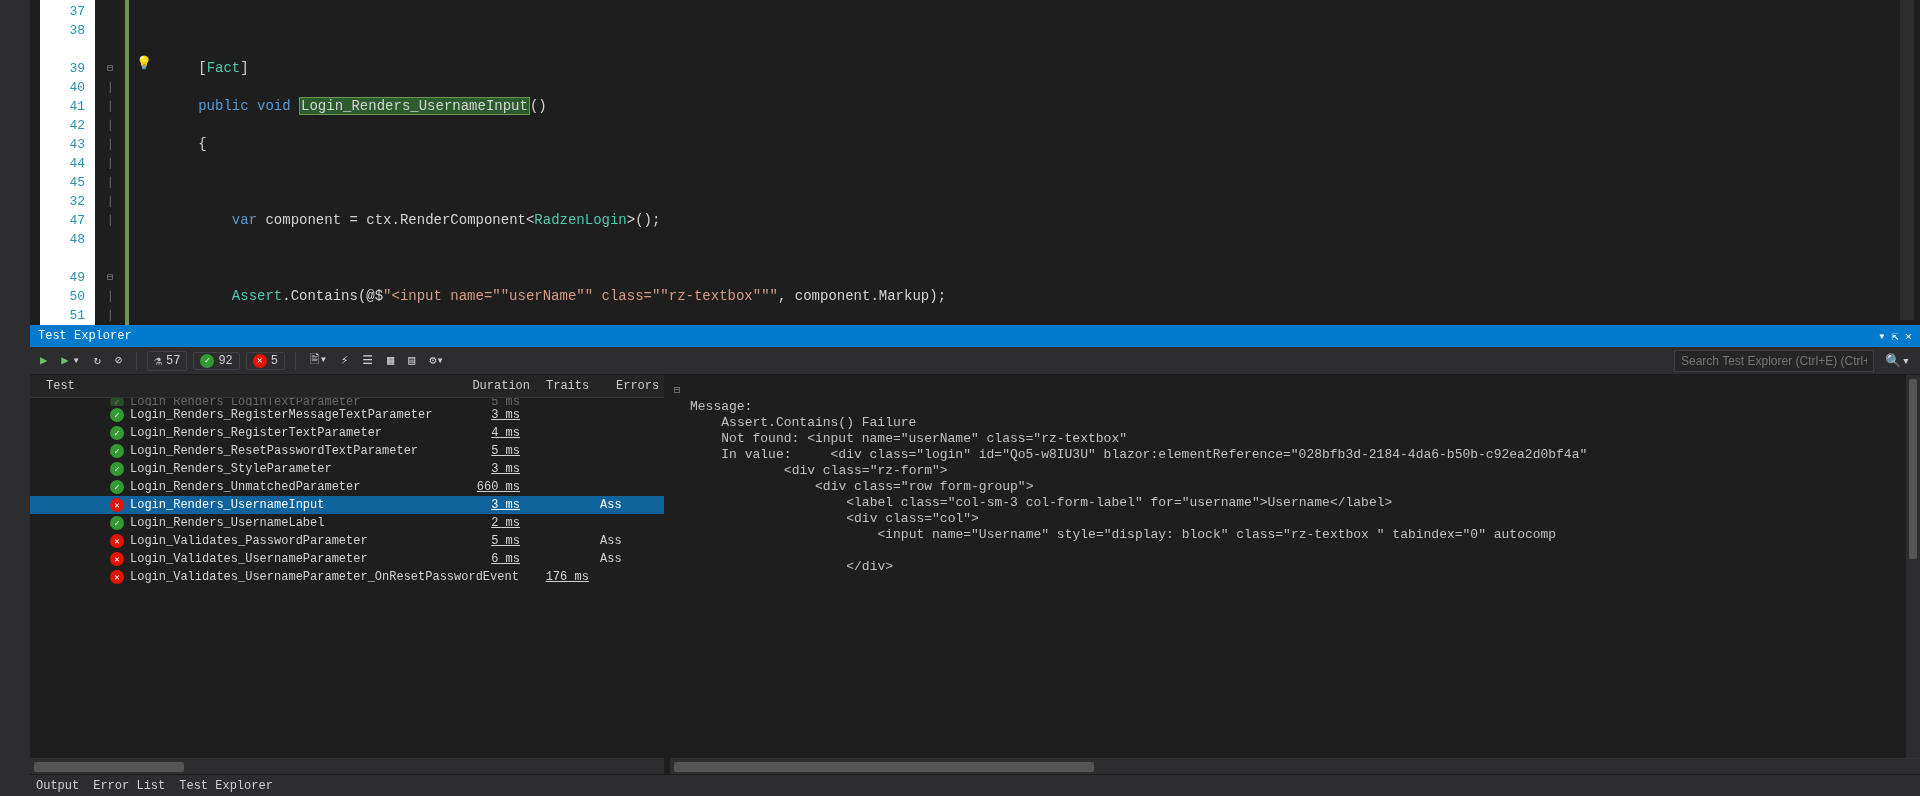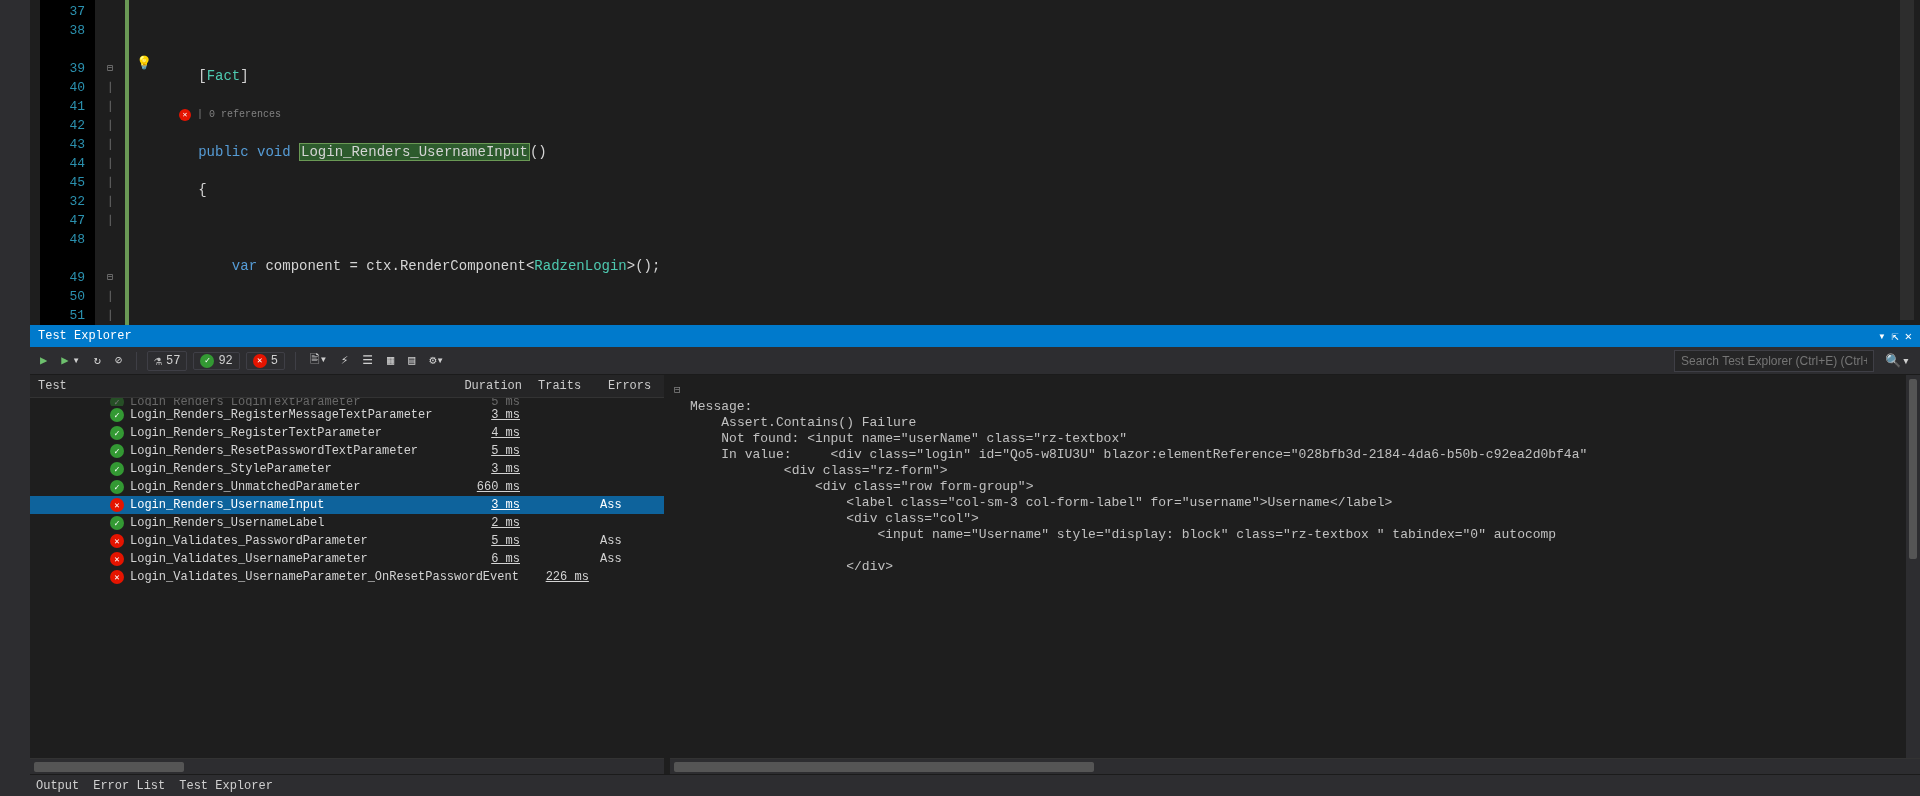--- a/index.html
+++ b/index.html
@@ -23,21 +23,21 @@
   position: absolute;
   top: 0;
   left: 40px;
   right: 0;
   height: 325px;
   background: #1e1e1e;
   display: flex;
 }
 .gutter {
   width: 55px;
-  background: #000000;
+  background: #ffffff;
   text-align: right;
   padding-right: 10px;
   color: #2b91af;
   font-size: 13px;
   line-height: 19px;
   padding-top: 2px;
   user-select: none;
 }
 .gutter .ln { display: block; position: relative; }
 .bulb {
@@ -56,21 +56,21 @@
 }
 .fold-col span { display: block; height: 19px; text-align: center; }
 .change-bar {
   width: 4px;
   background: #6a9955;
   margin-right: 2px;
 }
 .code {
   flex: 1;
   line-height: 19px;
-  padding-top: 10px;
+  padding-top: 2px;
   white-space: pre;
   font-size: 14px;
   position: relative;
 }
 .code .line { height: 19px; display: block; }
 .kw { color: #569cd6; }
 .type { color: #4ec9b0; }
 .str { color: #d69d85; }
 .attr { color: #4ec9b0; }
 .pun { color: #d4d4d4; }
@@ -172,21 +172,21 @@
 }
 .grid-head {
   display:flex;
   background:#252526;
   font-family:"Segoe UI",sans-serif;
   font-size:12px;
   color:#cccccc;
   border-bottom:1px solid #333;
 }
 .grid-head div { padding:4px 8px; }
-.col-test { flex: 0 0 420px; }
+.col-test { flex: 0 0 420px; margin-left: 8px; }
 .col-dur { flex: 0 0 80px; text-align:right;}
 .col-trait { flex: 0 0 70px;}
 .col-err { flex: 0 0 50px;}
 .grid-body {
   flex:1;
   overflow-y:auto;
   overflow-x:hidden;
   font-family:"Segoe UI",sans-serif;
   font-size:12px;
 }
@@ -303,21 +303,20 @@
       <span></span>
       <span></span>
       <span>⊟</span>
       <span>│</span>
       <span>│</span>
   </div>
   <div class="change-bar"></div>
   <div class="code">
 <span class="line"></span>
 <span class="line">        <span class="pun">[</span><span class="attr">Fact</span><span class="pun">]</span></span>
-<span class="line codelens">        <span class="icon-fail">✕</span> <span>|</span> <span>0 references</span></span>
 <span class="line">        <span class="kw">public</span> <span class="kw">void</span> <span class="hl-method"><span>Login_Renders_UsernameInput</span></span><span class="pun">()</span></span>
 <span class="line">        <span class="pun">{</span></span>
 <span class="line"></span>
 <span class="line">            <span class="kw">var</span> <span class="txt">component</span> <span class="pun">=</span> <span class="txt">ctx</span><span class="pun">.</span><span class="txt">RenderComponent</span><span class="pun">&lt;</span><span class="type">RadzenLogin</span><span class="pun">&gt;();</span></span>
 <span class="line"></span>
 <span class="line">            <span class="type">Assert</span><span class="pun">.</span><span class="txt">Contains</span><span class="pun">(@$</span><span class="str">"&lt;input name=""userName"" class=""rz-textbox"""</span><span class="pun">, </span><span class="txt">component</span><span class="pun">.</span><span class="txt">Markup</span><span class="pun">);</span></span>
 <span class="line">        <span class="pun">}</span></span>
 <span class="line"></span>
 <span class="line">        <span class="pun">[</span><span class="attr">Fact</span><span class="pun">]</span></span>
 <span class="line codelens">        <span class="icon-pass">✓</span> <span>|</span> <span>0 references</span></span>
@@ -469,21 +468,21 @@
             </div>
             <div class="c2">6 ms</div>
             <div class="c3"></div>
             <div class="c4">Ass</div>
           </div>
           <div class="row">
             <div class="c1">
               <span class="st fail">✕</span>
               <span>Login_Validates_UsernameParameter_OnResetPasswordEvent</span>
             </div>
-            <div class="c2">226 ms</div>
+            <div class="c2">176 ms</div>
             <div class="c3"></div>
           </div>
         </div>
       <div class="hscroll-l">
           <div class="thumb"></div>
         </div>
     </div>
 
     <div class="right-pane">
       <span class="collapse-glyph">⊟</span>

